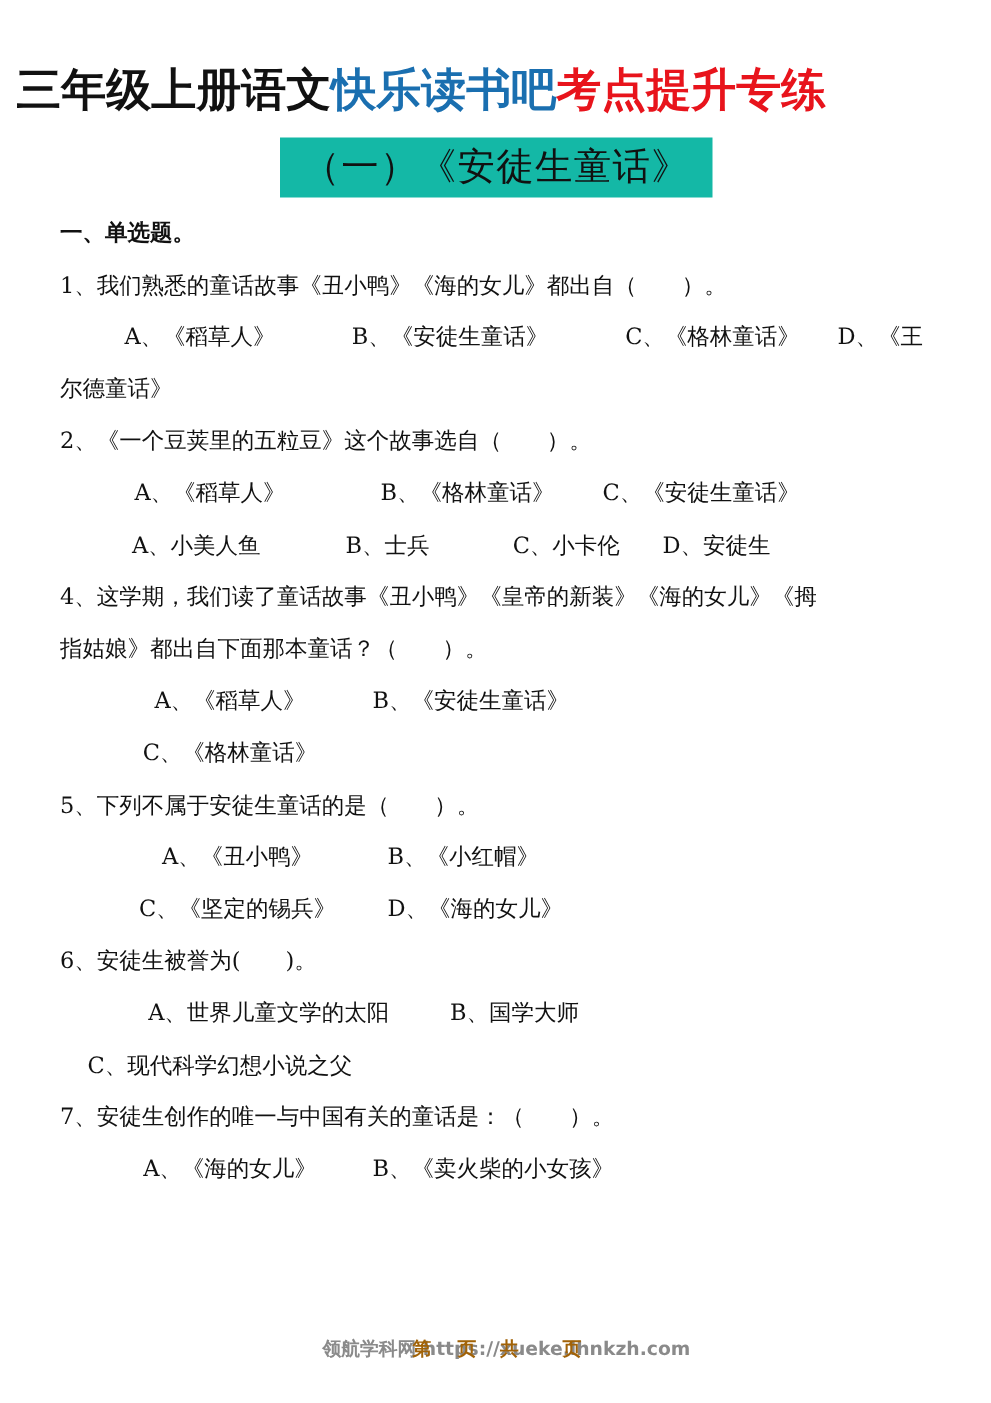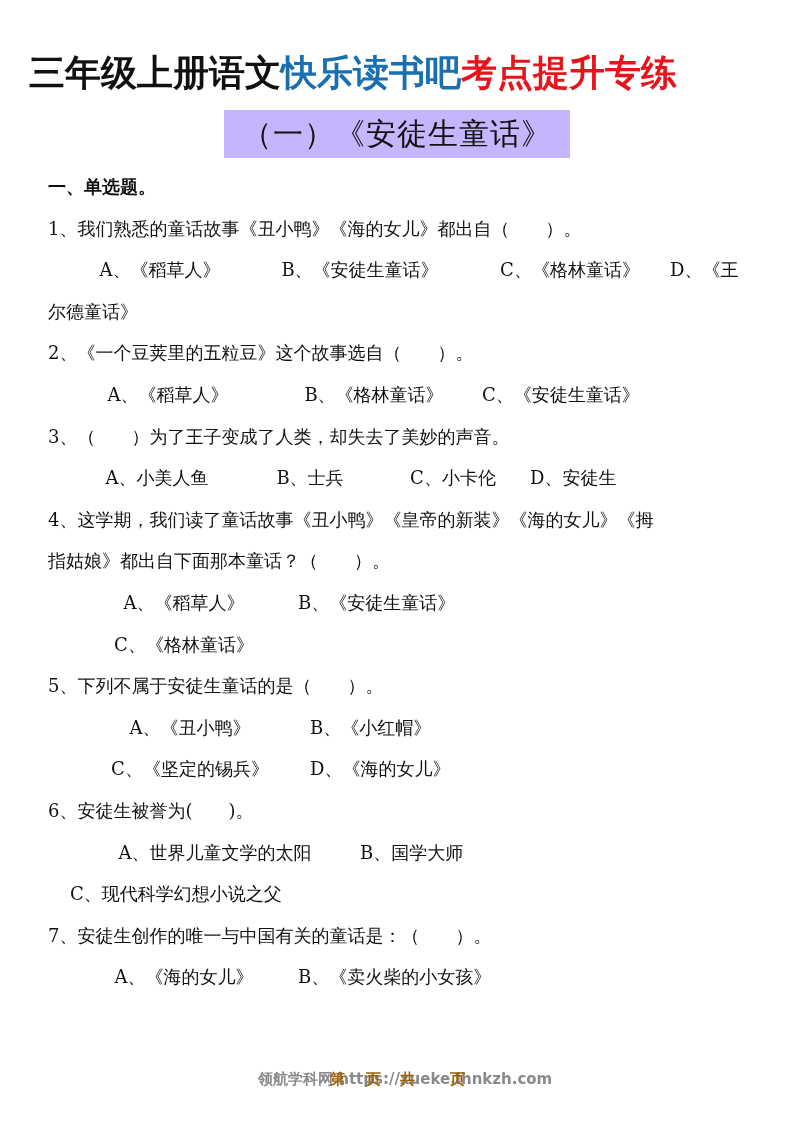--- a/index.html
+++ b/index.html
@@ -1,25 +1,25 @@
 <!DOCTYPE html>
 <html><head>
   <meta charset="utf-8">
   <style>
     html, body { margin: 0; padding: 0; background: #ffffff; }
     body { width: 793px; height: 1122px; position: relative; overflow: hidden;
            font-family: "DejaVu Serif", "Liberation Serif", serif; color: #111; }
-    .title { position: absolute; top: 50px; left: 16px; width: 674px; text-align: center;
+    .title { position: absolute; top: 50px; left: 0; width: 674px; text-align: center;
              font-family: "DejaVu Sans", "Liberation Sans", sans-serif; font-weight: bold;
              font-size: 36px; letter-spacing: 0px; line-height: 46px; white-space: nowrap; }
     .title .t-black { color: #111111; }
     .title .t-blue { color: #1a6fb0; }
     .title .t-red { color: #e8141c; }
     .subtitle-box { position: absolute; top: 110px; left: 224px; width: 346px; height: 48px;
-                    background: #c4b5fd; text-align: center; }
+                    background: #14b8a6; text-align: center; }
     .subtitle { font-size: 30px; line-height: 48px; color: #111; letter-spacing: 1px; white-space: nowrap; }
     .content { position: absolute; left: 48px; top: 166px; width: 710px; }
     .line { font-size: 18px; line-height: 41.6px; white-space: nowrap; }
     .section { font-size: 18px; font-weight: bold; }
     .opts { padding-left: 22px; display: flex; text-align: center; }
     .opt { display: inline-block; }
     .footer { position: absolute; top: 1070px; left: 0; width: 793px; height: 22px; font-weight: bold; }
     .watermark { position: absolute; left: 258px; top: 0; font-family: "DejaVu Sans", "Liberation Sans", sans-serif;
                  font-size: 15px; color: #8a8a8a; white-space: nowrap; }
     .pagenum { position: absolute; left: 330px; top: 0; font-size: 15px; color: #a16207; white-space: nowrap; }
@@ -48,21 +48,20 @@
   </div>
   <div class="line">尔德童话》</div>
 
   <div class="line">2、《一个豆荚里的五粒豆》这个故事选自（　　）。</div>
   <div class="line opts">
     <span class="opt" style="width:196px">A、《稻草人》</span>
     <span class="opt" style="width:216px">B、《格林童话》</span>
     <span class="opt">C、《安徒生童话》</span>
   </div>
 
-  <div class="line">3、（　　）为了王子变成了人类，却失去了美妙的声音。</div>
   <div class="line opts">
     <span class="opt" style="width:174px">A、小美人鱼</span>
     <span class="opt" style="width:132px">B、士兵</span>
     <span class="opt" style="width:154px">C、小卡伦</span>
     <span class="opt">D、安徒生</span>
   </div>
 
   <div class="line">4、这学期，我们读了童话故事《丑小鸭》《皇帝的新装》《海的女儿》《拇</div>
   <div class="line">指姑娘》都出自下面那本童话？（　　）。</div>
   <div class="line opts">

